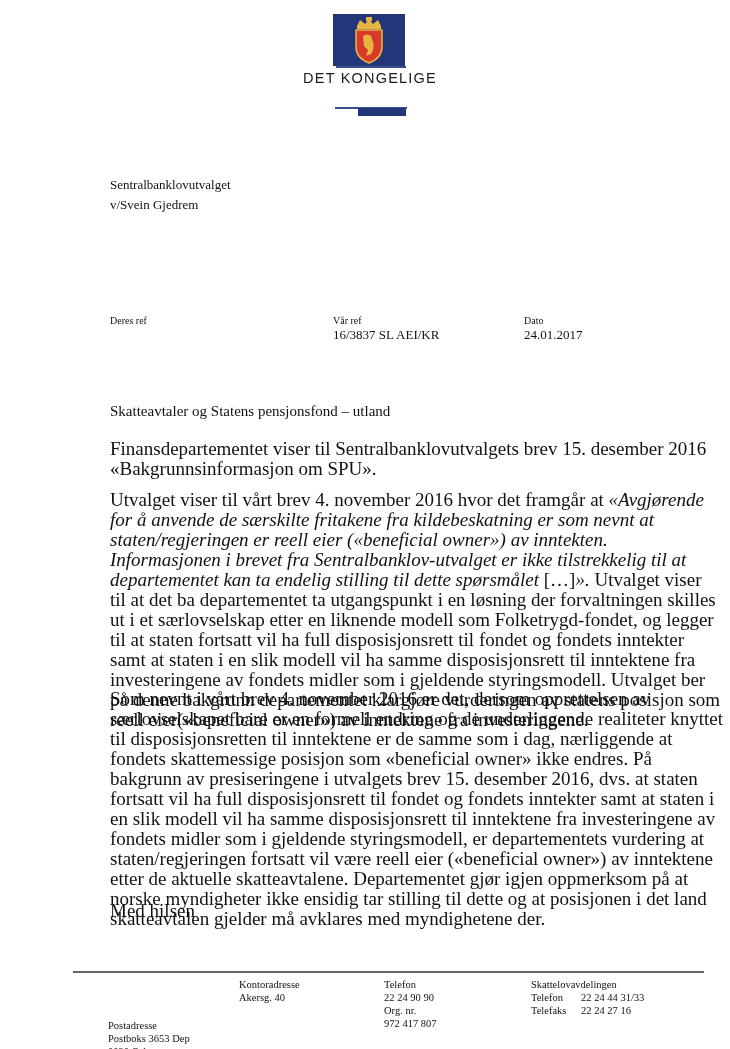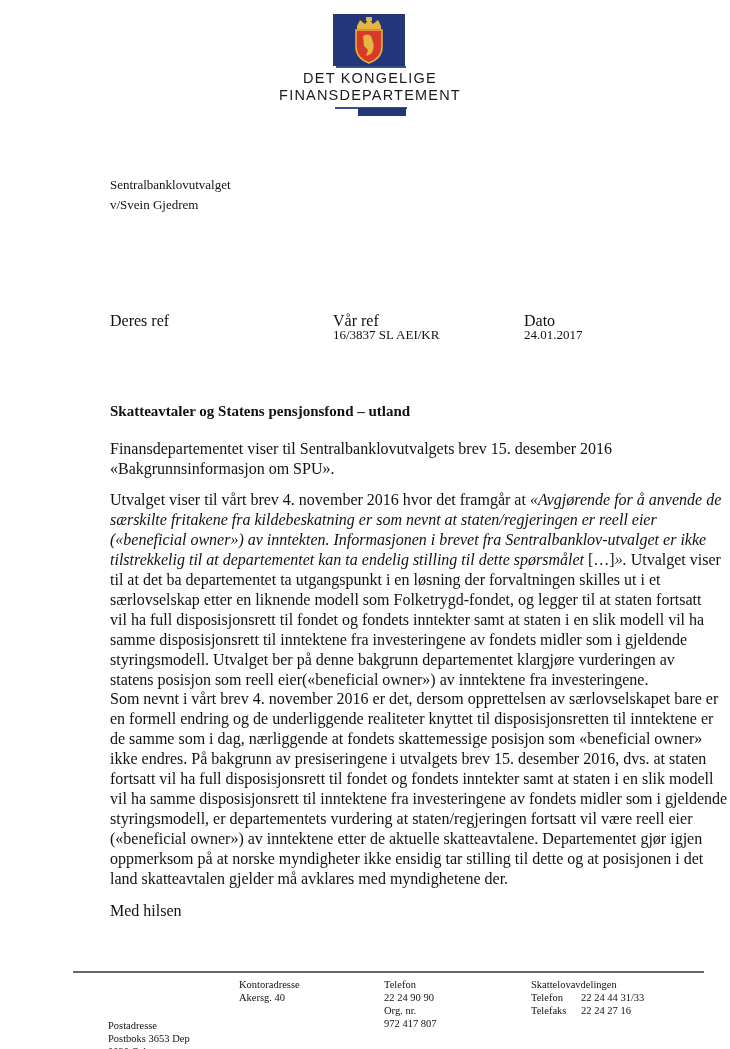--- a/index.html
+++ b/index.html
@@ -4,24 +4,24 @@
   <style>
     html, body { margin: 0; padding: 0; background: #ffffff; }
     body { width: 730px; height: 1049px; position: relative; overflow: hidden; font-family: "Liberation Serif", serif; color: #111; }
     .abs { position: absolute; }
     .logo-box { left: 333px; top: 14px; width: 72px; height: 52px; background: #23367a; }
     .logo-line-top { left: 336px; top: 66px; width: 70px; height: 2px; background: #3a4f90; }
     .logo-title { left: 250px; top: 70px; width: 240px; text-align: center; font-family: Liberation Sans, sans-serif; font-size: 14.5px; letter-spacing: 1.2px; line-height: 17px; color: #1b1b1b; }
     .logo-line-bot { left: 335px; top: 107px; width: 72px; height: 1.5px; background: #3a4f90; }
     .logo-block-bot { left: 358px; top: 108px; width: 48px; height: 8px; background: #23367a; }
     .recipient { left: 110px; top: 175px; font-size: 13px; line-height: 20px; }
-    .ref-label { font-size: 16px; line-height: 12px; }
+    .ref-label { font-size: 10px; line-height: 12px; }
     .ref-value { font-size: 13px; line-height: 16px; }
-    .subject { left: 110px; top: 403px; font-weight: bold; font-size: 15px; }
-    .para { left: 110px; width: 615px; font-size: 16px; line-height: 20px; }
+    .subject { left: 110px; top: 403px; font-weight: normal; font-size: 15px; }
+    .para { left: 110px; width: 615px; font-size: 19px; line-height: 20px; }
     .para i { font-style: italic; }
     .footer-line { left: 73px; top: 971px; width: 631px; height: 2px; background: #666; }
     .footer-col { top: 978px; font-size: 10.5px; line-height: 13px; }
     .row { display: flex; }
     .row span.lbl { width: 50px; display: inline-block; }
   </style>
 </head>
 <body>
 
 <div class="abs logo-box">
@@ -29,21 +29,20 @@
     <rect x="33" y="3" width="6" height="4" fill="#e7b642"></rect>
     <path d="M24 12 L27 6 L32 10 L36 5 L40 10 L45 6 L48 12 Z" fill="#e7b642"></path>
     <rect x="24" y="12" width="24" height="3" fill="#e7b642"></rect>
     <path d="M23 16 L49 16 L49 33 Q49 44 36 49 Q23 44 23 33 Z" fill="#d83a2a" stroke="#e7b642" stroke-width="1.5"></path>
     <path d="M30 22 Q34 19 38 22 L40 28 Q42 34 38 40 L33 42 L35 36 L31 32 Z" fill="#e7b642"></path>
   </svg>
 </div>
 <div class="abs logo-line-top"></div>
 <div class="abs logo-title">
   <div>DET KONGELIGE</div>
-  <div>FINANSDEPARTEMENT</div>
 </div>
 <div class="abs logo-line-bot"></div>
 <div class="abs logo-block-bot"></div>
 
 <div class="abs recipient">
   <div>Sentralbanklovutvalget</div>
   <div>v/Svein Gjedrem</div>
 </div>
 
 <div class="abs ref-label" style="left:110px; top:315px;">Deres ref</div>

